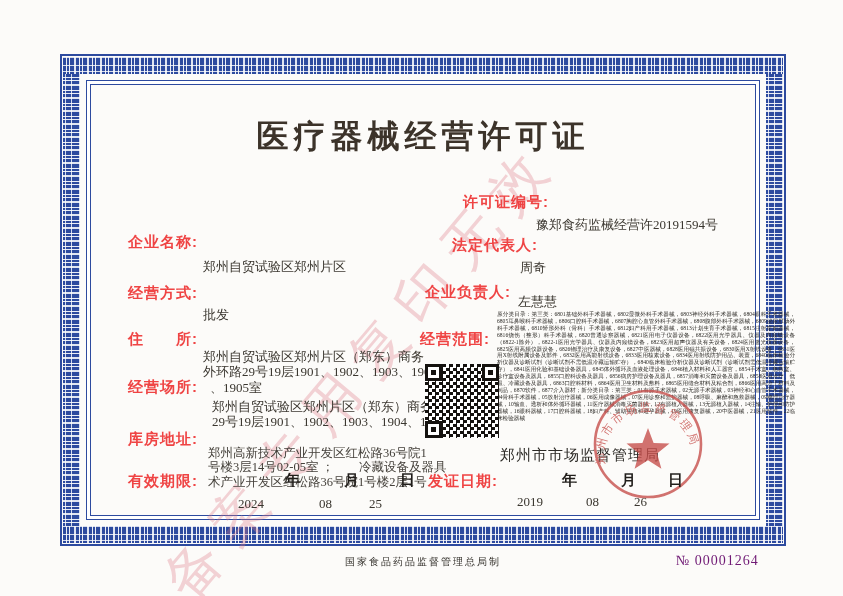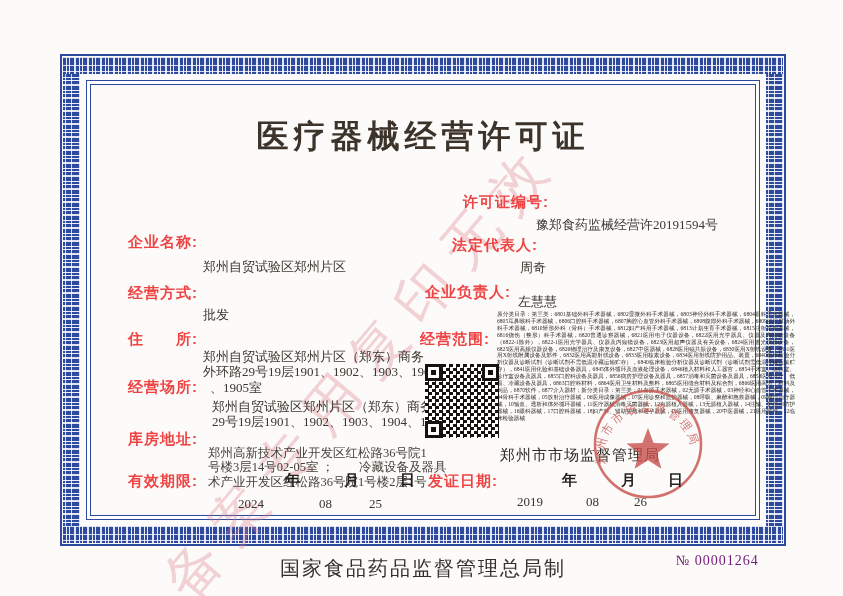--- a/index.html
+++ b/index.html
@@ -33,21 +33,21 @@
   
   .title{font-weight:bold;font-size:32px;letter-spacing:5px;color:#3c332a;
          font-family:"Liberation Sans",sans-serif;}
   .label{font-weight:bold;font-size:15px;color:#ef4444;letter-spacing:1px;}
   .value{font-size:13px;color:#3a362f;font-family:"Liberation Serif",serif;}
   .value-sm{font-size:12.5px;color:#44403a;font-family:"Liberation Serif",serif;}
   .date-unit{font-weight:bold;font-size:15px;color:#201d1a;}
   .scope-text{font-size:5.6px;line-height:6.9px;color:#2c2a26;text-align:justify;
               font-family:"Liberation Serif",serif;}
   .authority{font-size:15px;color:#2c2a26;letter-spacing:1px;font-family:"Liberation Serif",serif;}
-  .footer-maker{font-size:20px;color:#33302b;letter-spacing:2px;font-family:"Liberation Serif",serif;}
+  .footer-maker{font-size:10px;color:#33302b;letter-spacing:2px;font-family:"Liberation Serif",serif;}
   .serial{font-size:14px;color:#701a75;font-family:"Liberation Serif",serif;letter-spacing:1px;}
   .watermark{font-size:56px;letter-spacing:16px;color:rgba(222,125,138,0.33);
              white-space:nowrap;transform:rotate(-50deg);transform-origin:left bottom;
              font-family:"Liberation Serif",serif;}
   
   .qr{width:74px;height:74px;background:#fff;
       background-image:repeating-conic-gradient(#15120f 0% 25%, #ffffff 0% 50%);
       background-size:7px 7px;}
   .qr .finder{position:absolute;width:17px;height:17px;border:3px solid #15120f;background:#fff;box-sizing:border-box;}
   .qr .finder::after{content:"";position:absolute;left:3px;top:3px;width:5px;height:5px;background:#15120f;}

